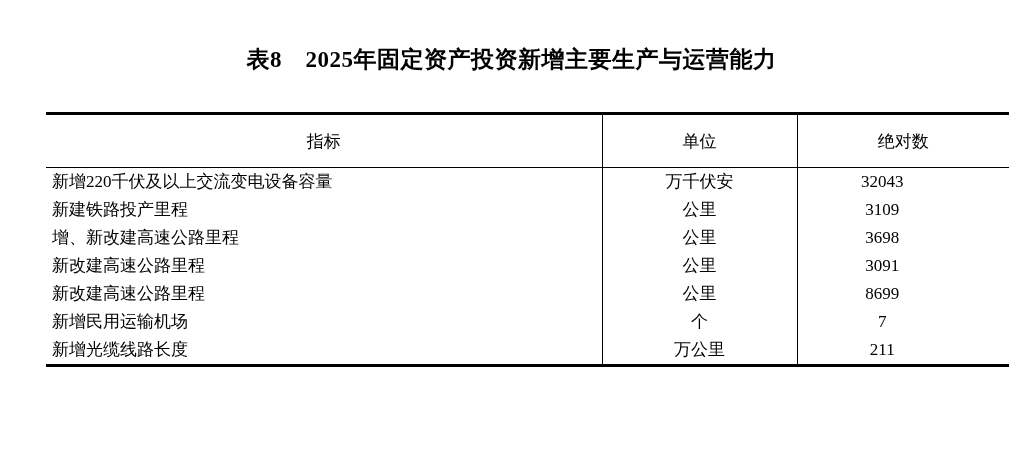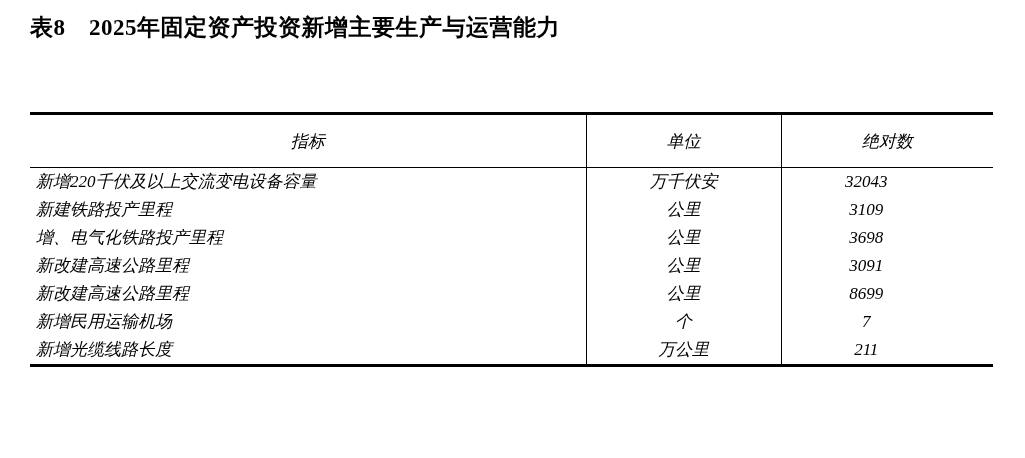--- a/index.html
+++ b/index.html
@@ -10,40 +10,39 @@
   }
   body {
     width: 1025px;
     height: 458px;
     position: relative;
     font-family: "Liberation Serif", "DejaVu Serif", serif;
     color: #000000;
   }
   .doc-title {
     position: absolute;
-    top: 12px;
+    top: 44px;
     left: 30px;
     width: 963px;
     margin: 0;
-    text-align: left;
+    text-align: center;
     font-size: 23px;
     font-weight: bold;
     letter-spacing: 0.5px;
     white-space: pre;
   }
   table.stat-table {
     position: absolute;
     top: 112px;
-    left: 30px;
+    left: 46px;
     width: 963px;
     border-collapse: collapse;
     table-layout: fixed;
     border-top: 3px solid #000000;
     border-bottom: 3.5px solid #000000;
-    font-style: italic;
   }
   col.c-indicator { width: 556px; }
   col.c-unit      { width: 195px; }
   col.c-value     { width: 212px; }
 
   thead th {
     height: 52px;
     font-size: 17px;
     font-weight: normal;
     text-align: center;
@@ -96,21 +95,21 @@
   </tr>
 
   <tr>
     <td class="col-indicator">新建铁路投产里程</td>
     <td class="col-unit">公里</td>
     <td class="col-value">3109</td>
   </tr>
 
 
   <tr>
-    <td class="col-indicator">增、电气化铁路投产里程</td>
+    <td class="col-indicator">增、新改建高速公路里程</td>
     <td class="col-unit">公里</td>
     <td class="col-value">3698</td>
   </tr>
 
   <tr>
     <td class="col-indicator">新改建高速公路里程</td>
     <td class="col-unit">公里</td>
     <td class="col-value">3091</td>
   </tr>
 

